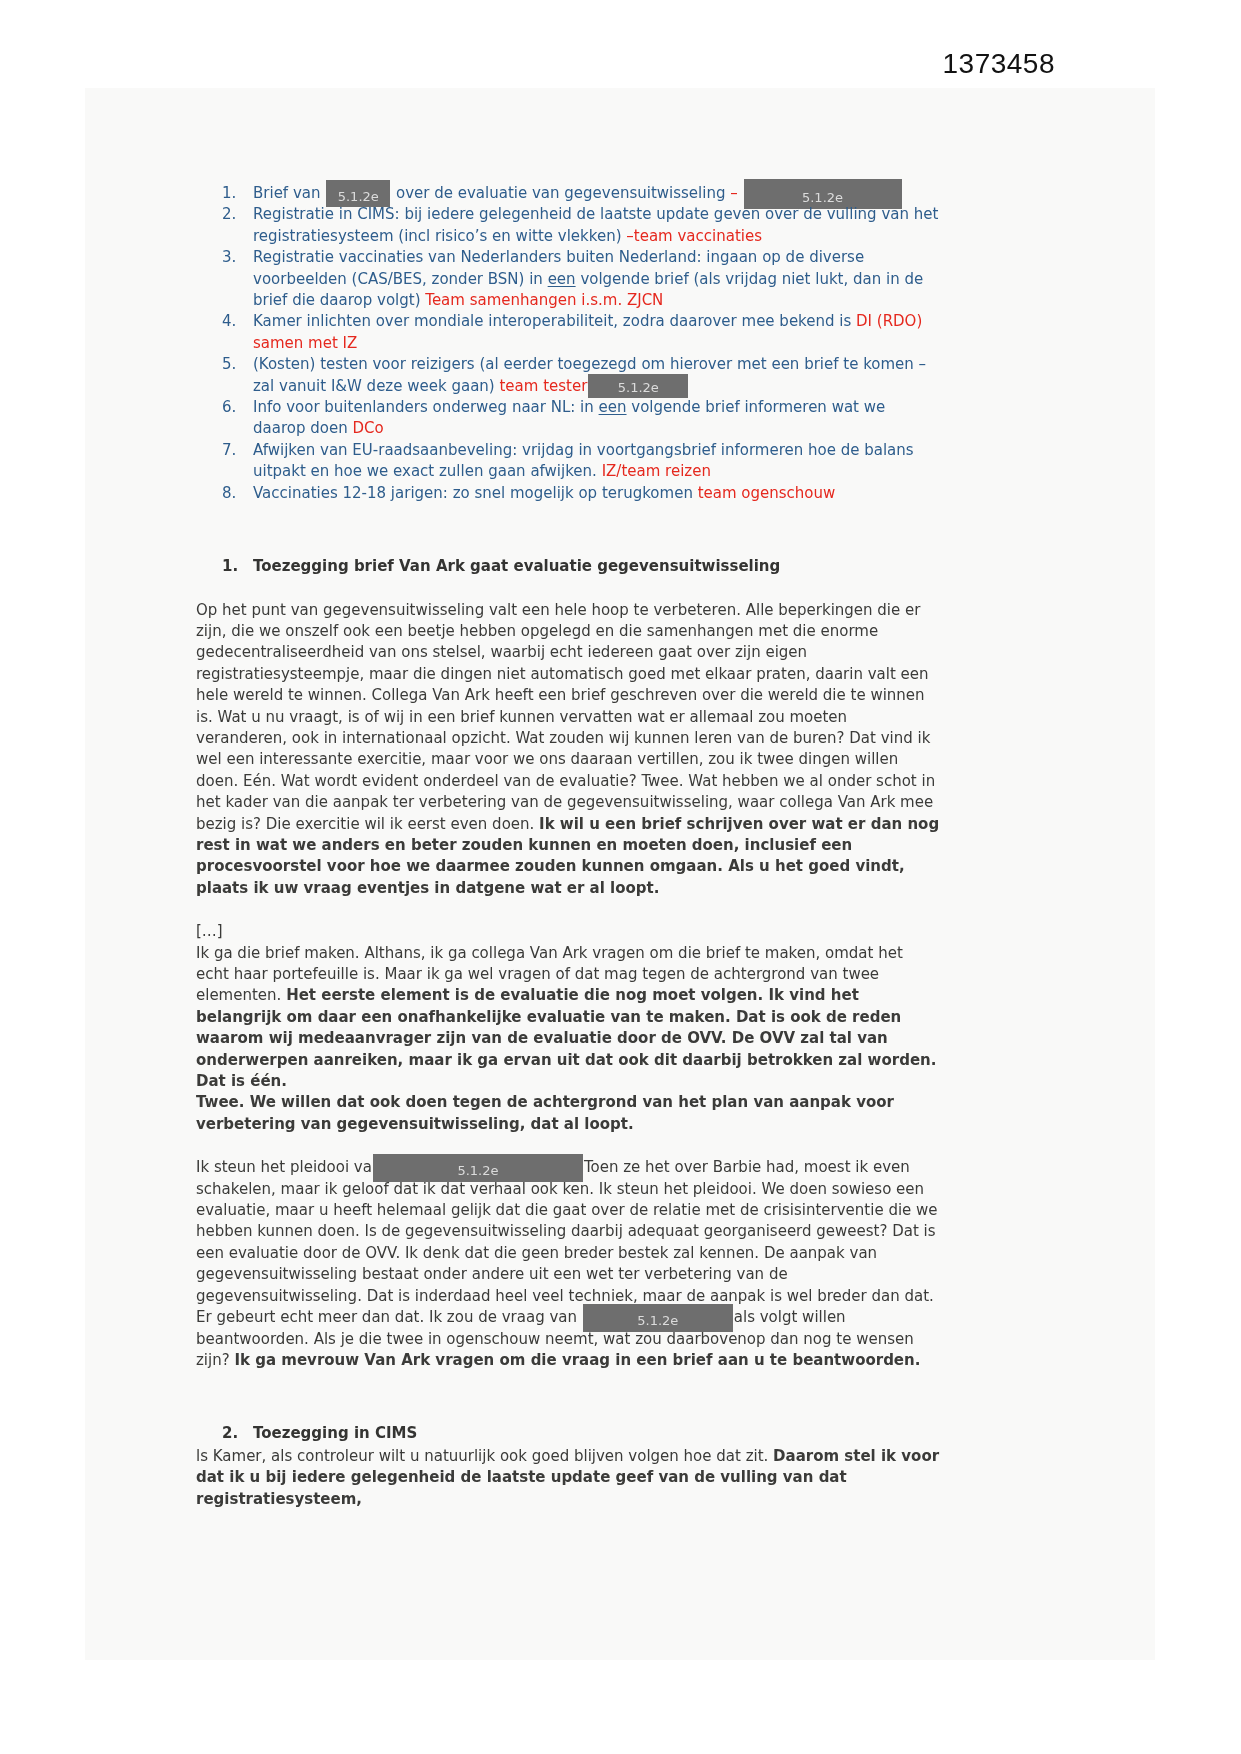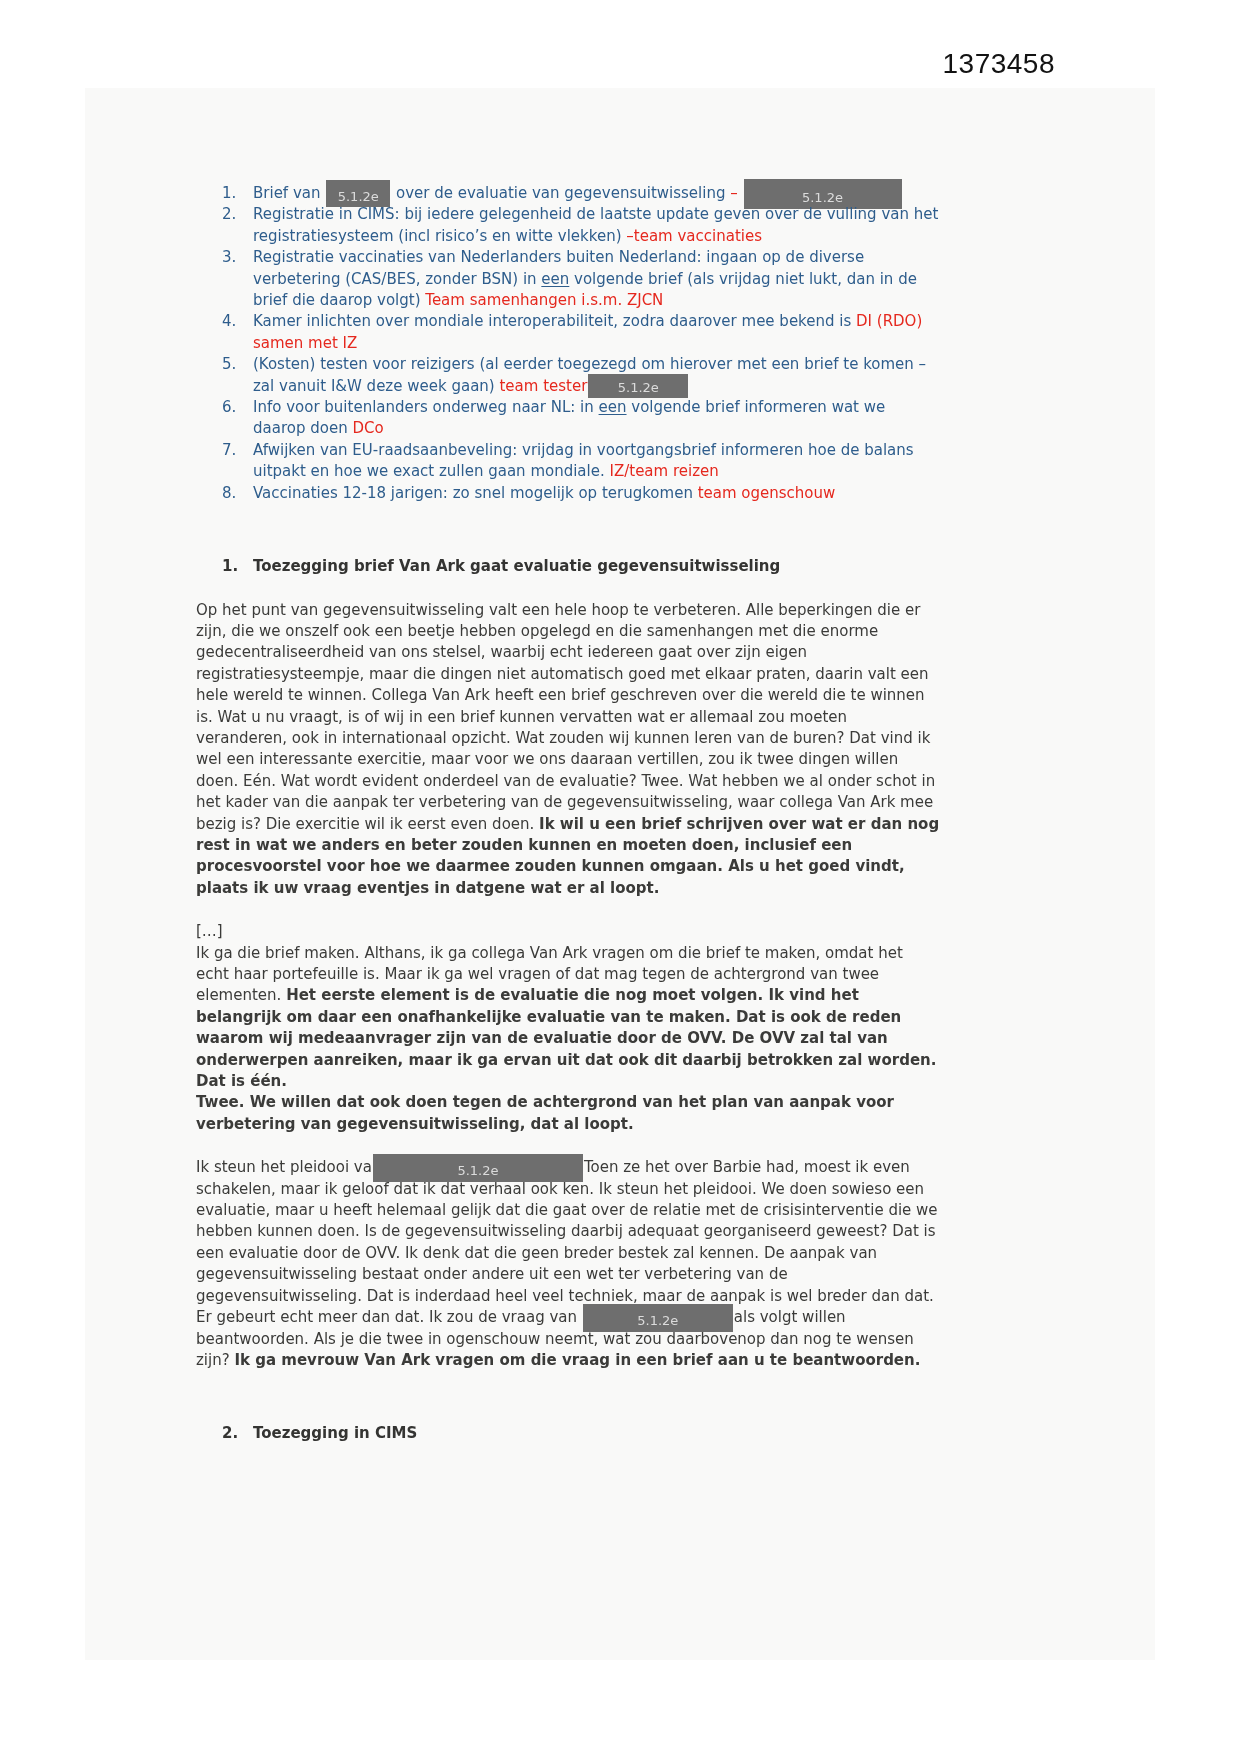--- a/index.html
+++ b/index.html
@@ -89,39 +89,39 @@
             </span><span> over de evaluatie van gegevensuitwisseling </span><span class="red">–</span><span> </span><span class="redact" style="width: 158px; height: 30px;">
               <span>5.1.2e</span>
             </span></span>
         </li>
         <li>
           <span class="num">2.</span>
           <span class="txt"><span>Registratie in CIMS: bij iedere gelegenheid de laatste update geven over de vulling van het registratiesysteem (incl risico’s en witte vlekken) </span><span class="red">–team vaccinaties</span></span>
         </li>
         <li>
           <span class="num">3.</span>
-          <span class="txt"><span>Registratie vaccinaties van Nederlanders buiten Nederland: ingaan op de diverse verbetering (CAS/BES, zonder BSN) in </span><span class="ul">een</span><span> volgende brief (als vrijdag niet lukt, dan in de brief die daarop volgt) </span><span class="red">Team samenhangen i.s.m. ZJCN</span></span>
+          <span class="txt"><span>Registratie vaccinaties van Nederlanders buiten Nederland: ingaan op de diverse voorbeelden (CAS/BES, zonder BSN) in </span><span class="ul">een</span><span> volgende brief (als vrijdag niet lukt, dan in de brief die daarop volgt) </span><span class="red">Team samenhangen i.s.m. ZJCN</span></span>
         </li>
         <li>
           <span class="num">4.</span>
           <span class="txt"><span>Kamer inlichten over mondiale interoperabiliteit, zodra daarover mee bekend is </span><span class="red">DI (RDO) samen met IZ</span></span>
         </li>
         <li>
           <span class="num">5.</span>
           <span class="txt"><span>(Kosten) testen voor reizigers (al eerder toegezegd om hierover met een brief te komen – zal vanuit I&amp;W deze week gaan) </span><span class="red">team tester</span><span class="redact" style="width: 100px; height: 24px;">
               <span>5.1.2e</span>
             </span></span>
         </li>
         <li>
           <span class="num">6.</span>
           <span class="txt"><span>Info voor buitenlanders onderweg naar NL: in </span><span class="ul">een</span><span> volgende brief informeren wat we daarop doen </span><span class="red">DCo</span></span>
         </li>
         <li>
           <span class="num">7.</span>
-          <span class="txt"><span>Afwijken van EU-raadsaanbeveling: vrijdag in voortgangsbrief informeren hoe de balans uitpakt en hoe we exact zullen gaan mondiale. </span><span class="red">IZ/team reizen</span></span>
+          <span class="txt"><span>Afwijken van EU-raadsaanbeveling: vrijdag in voortgangsbrief informeren hoe de balans uitpakt en hoe we exact zullen gaan afwijken. </span><span class="red">IZ/team reizen</span></span>
         </li>
         <li>
           <span class="num">8.</span>
           <span class="txt"><span>Vaccinaties 12-18 jarigen: zo snel mogelijk op terugkomen </span><span class="red">team ogenschouw</span></span>
         </li>
       </ol>
     <div id="blocks">
         <div class="heading">
           <span class="num">1.</span>
           <span class="htxt">Toezegging brief Van Ark gaat evaluatie gegevensuitwisseling</span>
@@ -130,15 +130,16 @@
         <p class="para"><span>[…]</span><br><span>Ik ga die brief maken. Althans, ik ga collega Van Ark vragen om die brief te maken, omdat het echt haar portefeuille is. Maar ik ga wel vragen of dat mag tegen de achtergrond van twee elementen. </span><span class="bold">Het eerste element is de evaluatie die nog moet volgen. Ik vind het belangrijk om daar een onafhankelijke evaluatie van te maken. Dat is ook de reden waarom wij medeaanvrager zijn van de evaluatie door de OVV. De OVV zal tal van onderwerpen aanreiken, maar ik ga ervan uit dat ook dit daarbij betrokken zal worden. Dat is één.</span><br><span class="bold">Twee. We willen dat ook doen tegen de achtergrond van het plan van aanpak voor verbetering van gegevensuitwisseling, dat al loopt.</span></p>
         <p class="para"><span>Ik steun het pleidooi va</span><span class="redact" style="width: 210px; height: 28px;">
             <span>5.1.2e</span>
           </span><span>Toen ze het over Barbie had, moest ik even schakelen, maar ik geloof dat ik dat verhaal ook ken. Ik steun het pleidooi. We doen sowieso een evaluatie, maar u heeft helemaal gelijk dat die gaat over de relatie met de crisisinterventie die we hebben kunnen doen. Is de gegevensuitwisseling daarbij adequaat georganiseerd geweest? Dat is een evaluatie door de OVV. Ik denk dat die geen breder bestek zal kennen. De aanpak van gegevensuitwisseling bestaat onder andere uit een wet ter verbetering van de gegevensuitwisseling. Dat is inderdaad heel veel techniek, maar de aanpak is wel breder dan dat. Er gebeurt echt meer dan dat. Ik zou de vraag van </span><span class="redact" style="width: 150px; height: 28px;">
             <span>5.1.2e</span>
           </span><span>als volgt willen beantwoorden. Als je die twee in ogenschouw neemt, wat zou daarbovenop dan nog te wensen zijn? </span><span class="bold">Ik ga mevrouw Van Ark vragen om die vraag in een brief aan u te beantwoorden.</span></p>
         <div class="heading">
           <span class="num">2.</span>
           <span class="htxt">Toezegging in CIMS</span>
         </div>
+        <p class="para tight"><span>ls Kamer, als controleur wilt u natuurlijk ook goed blijven volgen hoe dat zit. </span><span class="bold">Daarom stel ik voor dat ik u bij iedere gelegenheid de laatste update geef van de vulling van dat registratiesysteem,</span></p>
       </div>
   </div>
 </div>
 
 </body></html>

